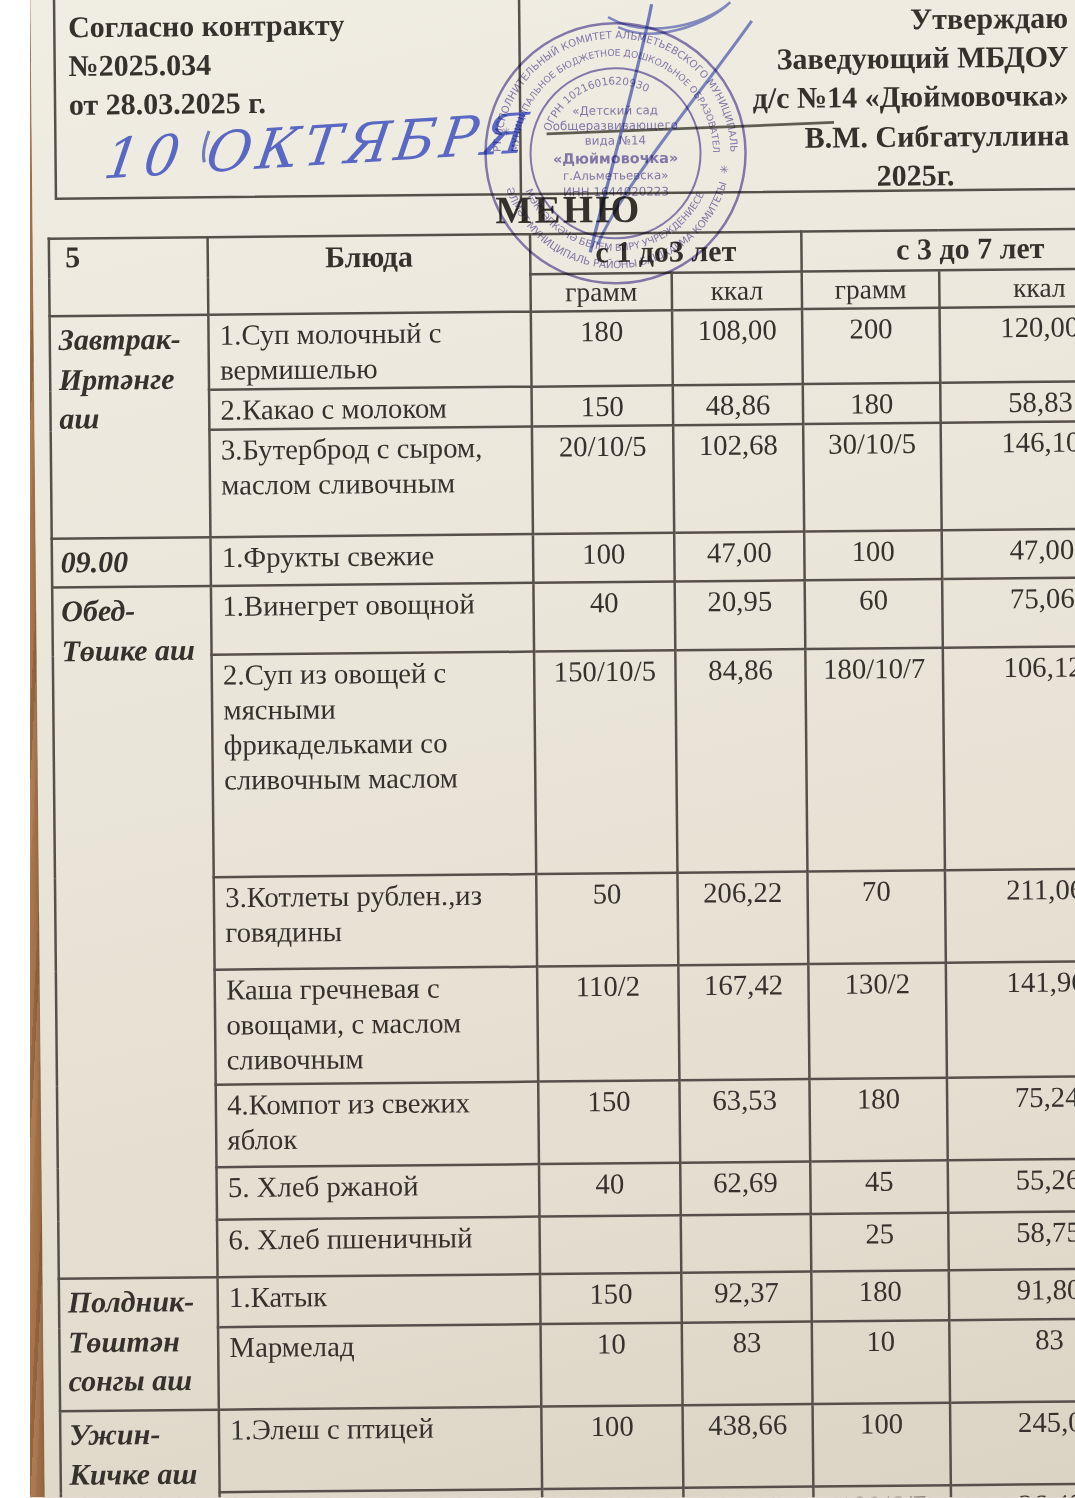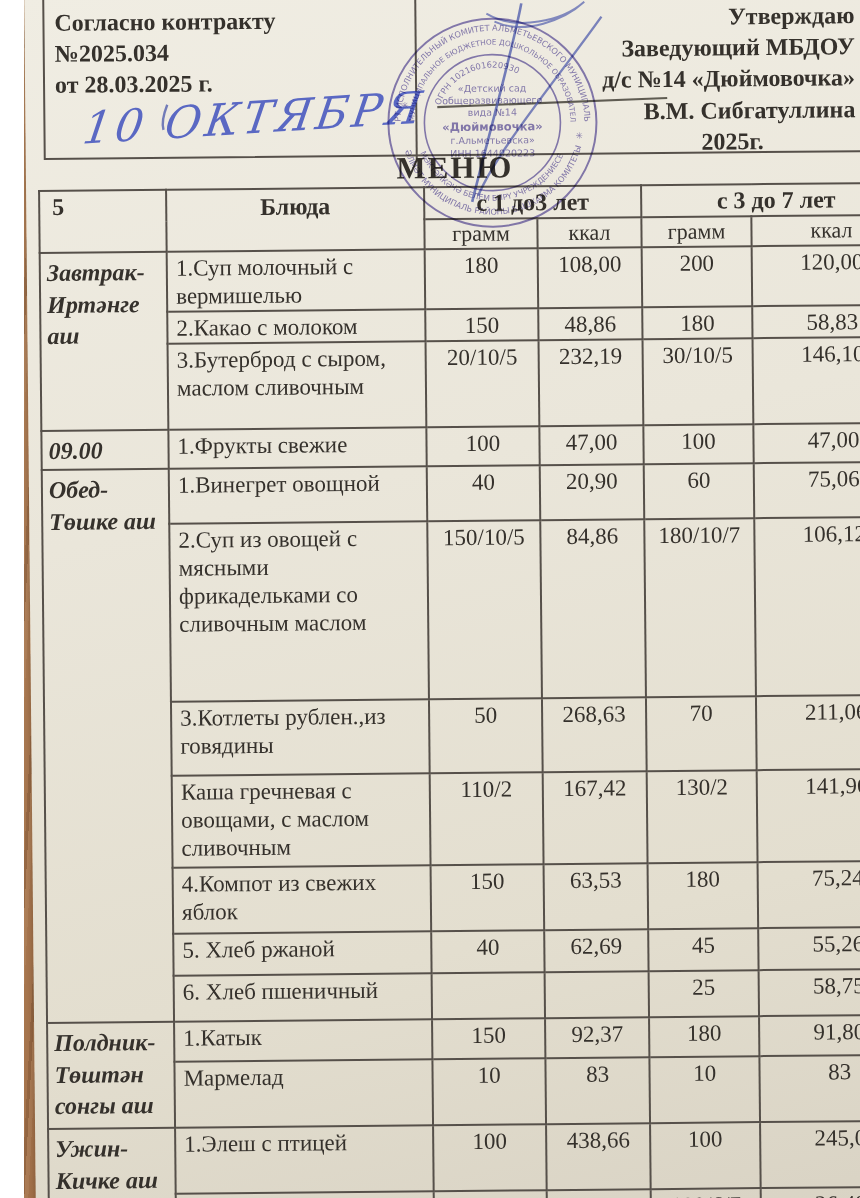--- a/index.html
+++ b/index.html
@@ -101,51 +101,51 @@
           <tr>
             <td class="dish" style="height: 27px;">2.Какао с молоком</td>
             <td class="val">150</td>
             <td class="val">48,86</td>
             <td class="val">180</td>
             <td class="val">58,83</td>
           </tr>
           <tr>
             <td class="dish" style="height: 82px;">3.Бутерброд с сыром, маслом сливочным</td>
             <td class="val">20/10/5</td>
-            <td class="val">232,19</td>
+            <td class="val">102,68</td>
             <td class="val">30/10/5</td>
             <td class="val">146,10</td>
           </tr>
           <tr>
             <td class="section" rowspan="1">09.00</td>
             <td class="dish" style="height: 35px;">1.Фрукты свежие</td>
             <td class="val">100</td>
             <td class="val">47,00</td>
             <td class="val">100</td>
             <td class="val">47,00</td>
           </tr>
           <tr>
             <td class="section" rowspan="7">Обед-Төшке аш</td>
             <td class="dish" style="height: 51px;">1.Винегрет овощной</td>
             <td class="val">40</td>
-            <td class="val">20,90</td>
+            <td class="val">20,95</td>
             <td class="val">60</td>
             <td class="val">75,06</td>
           </tr>
           <tr>
             <td class="dish" style="height: 174px;">2.Суп из овощей с мясными фрикадельками со сливочным маслом</td>
             <td class="val">150/10/5</td>
             <td class="val">84,86</td>
             <td class="val">180/10/7</td>
             <td class="val">106,12</td>
           </tr>
           <tr>
             <td class="dish" style="height: 70px;">3.Котлеты рублен.,из говядины</td>
             <td class="val">50</td>
-            <td class="val">268,63</td>
+            <td class="val">206,22</td>
             <td class="val">70</td>
             <td class="val">211,06</td>
           </tr>
           <tr>
             <td class="dish" style="height: 88px;">Каша гречневая с овощами, с маслом сливочным</td>
             <td class="val">110/2</td>
             <td class="val">167,42</td>
             <td class="val">130/2</td>
             <td class="val">141,96</td>
           </tr>

